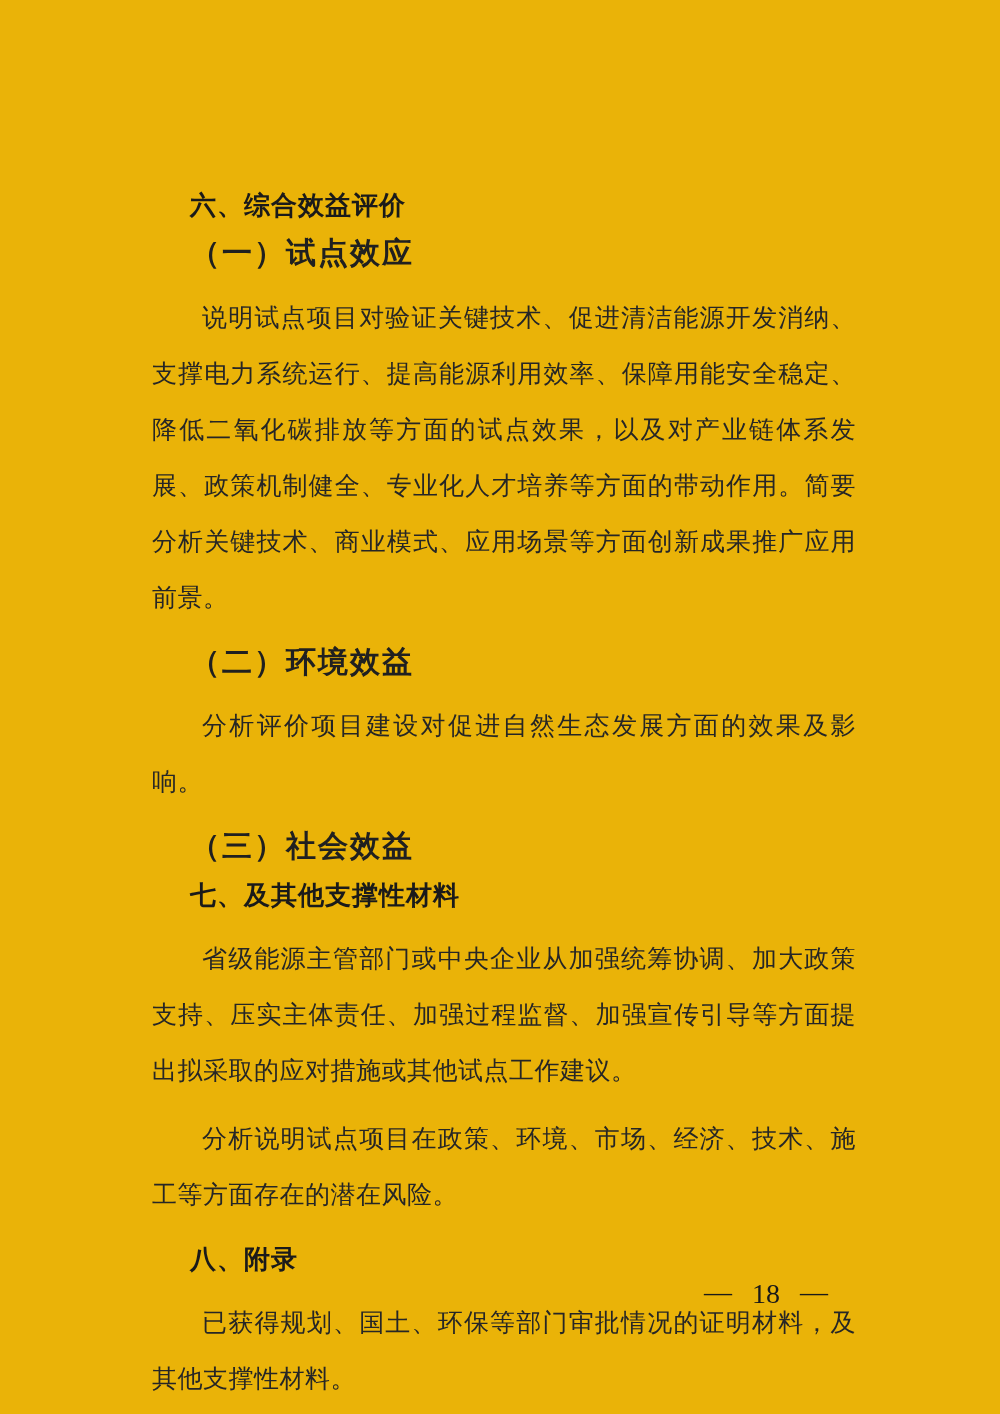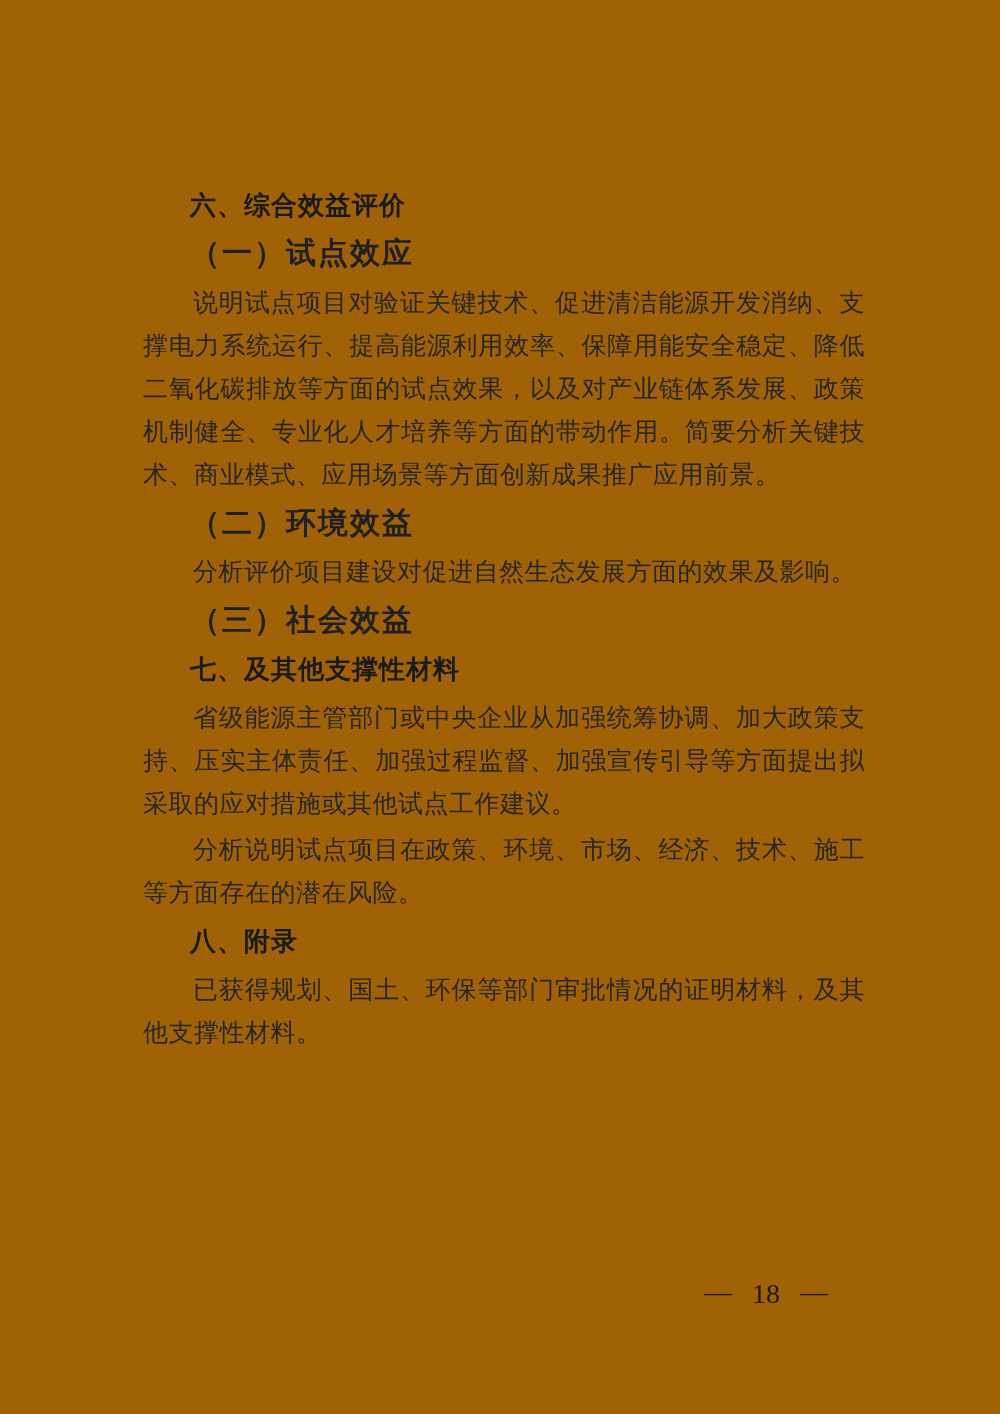--- a/index.html
+++ b/index.html
@@ -5,21 +5,21 @@
   html, body {
     margin: 0;
     padding: 0;
     background: #e8e8e8;
   }
   .page {
     position: relative;
     width: 1000px;
     height: 1414px;
     margin: 0 auto;
-    background: #a16207;
+    background: #eab308;
     overflow: hidden;
     color: #1f1f1f;
   }
   .content {
     position: absolute;
     left: 140px;
     top: 181px;
     width: 728px;
   }
   .doc-h1 {
@@ -39,27 +39,27 @@
     line-height: 48.4px;
     color: #202020;
     text-indent: 50px;
     letter-spacing: 2px;
     margin: 0;
   }
   .doc-p {
     font-family: "Liberation Serif", "DejaVu Serif", serif;
     font-weight: 400;
     font-size: 25px;
-    line-height: 43px;
+    line-height: 56px;
     color: #262626;
     text-indent: 50px;
     text-align: justify;
     text-justify: inter-character;
     letter-spacing: 0.5px;
-    margin: 3px;
+    margin: 12px;
   }
   .footer {
     position: absolute;
     top: 1278px;
     right: 172px;
     display: flex;
     align-items: center;
     gap: 20px;
     font-family: "Liberation Serif", "DejaVu Serif", serif;
     font-size: 28px;

